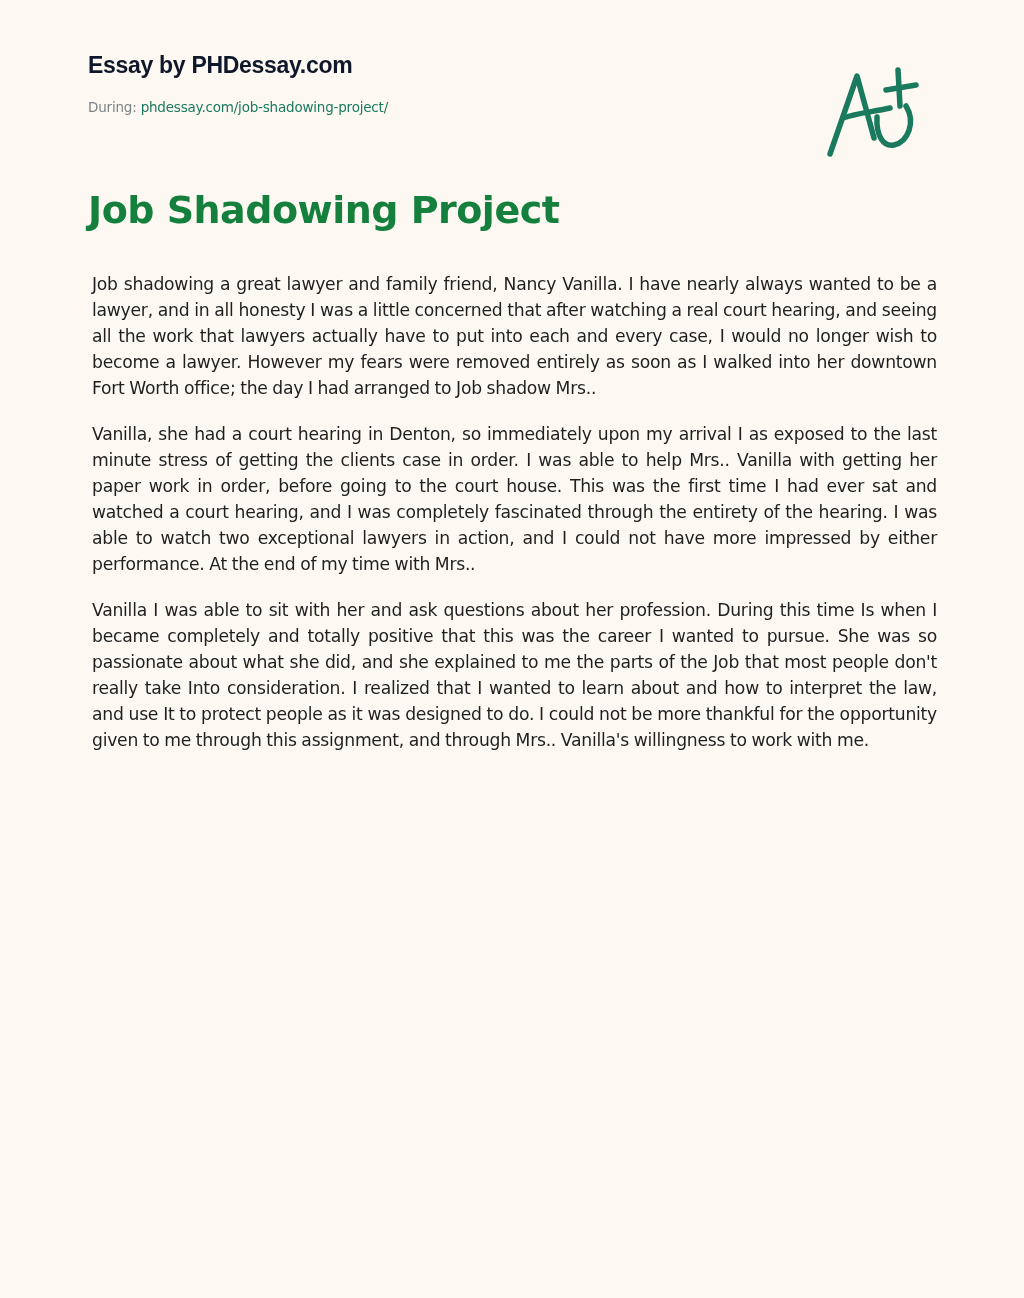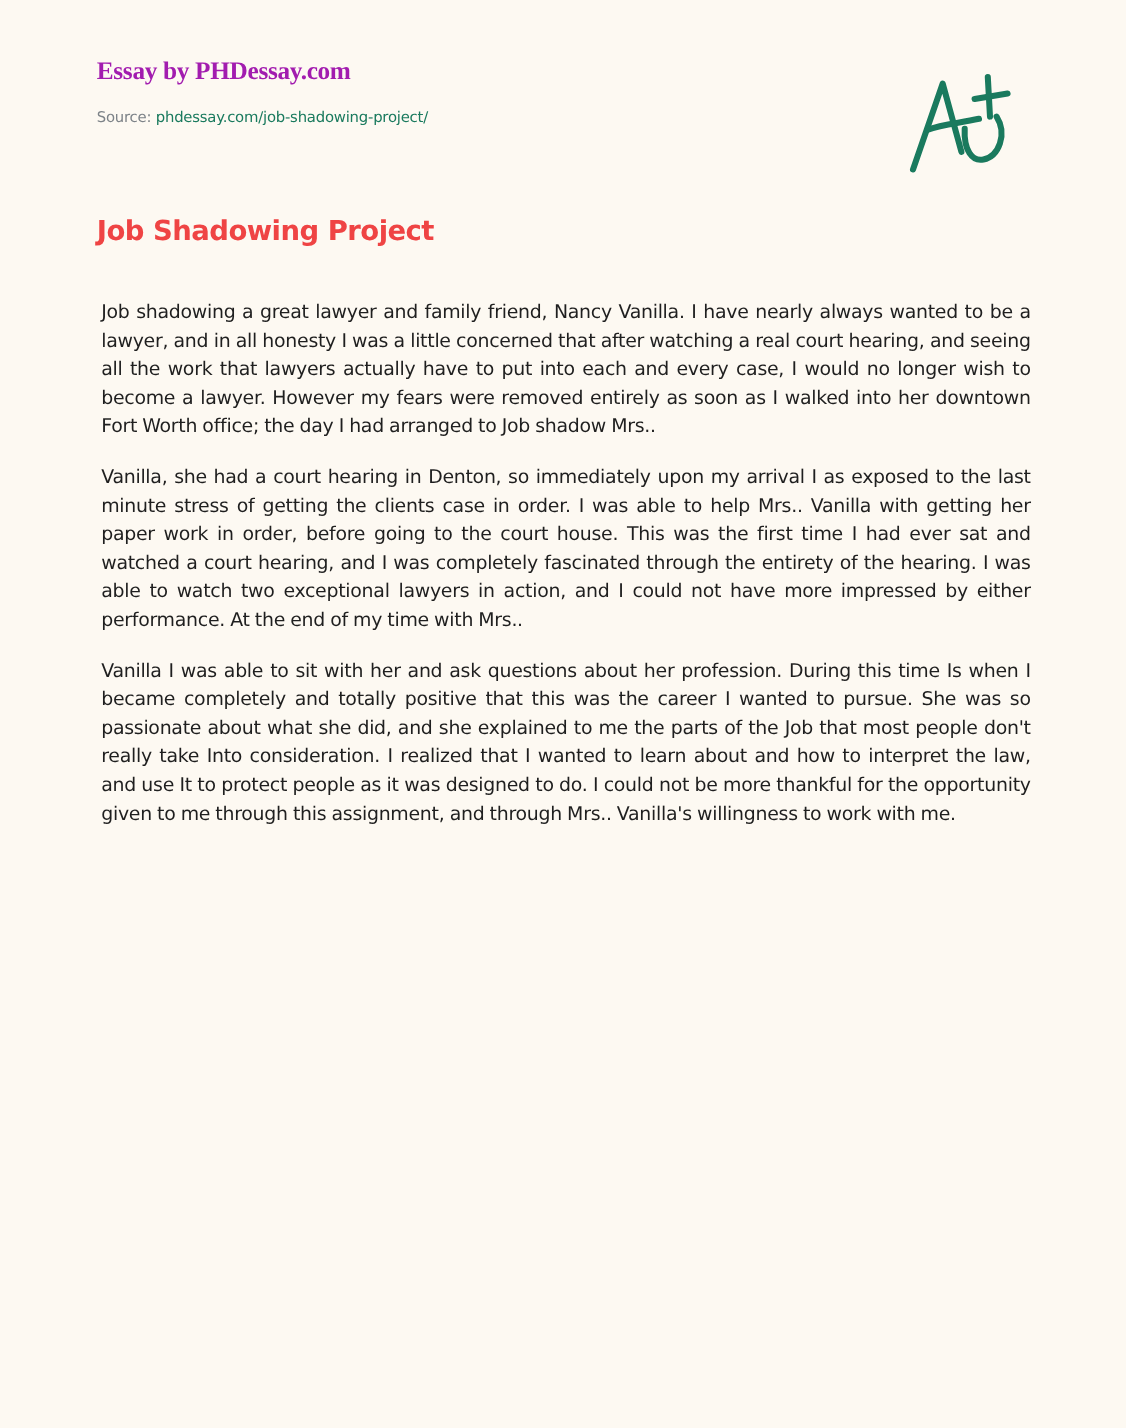--- a/index.html
+++ b/index.html
@@ -15,24 +15,24 @@
       color: #222222;
       overflow: hidden;
     }
     .header {
       position: absolute;
       left: 88px;
       top: 48px;
       width: 600px;
     }
     .brand {
-      font-family: Liberation Serif, serif;
+      font-family: Liberation Sans, sans-serif;
       font-weight: bold;
       font-size: 23px;
-      color: #a21caf;
+      color: #0f172a;
       letter-spacing: -0.3px;
       margin: 0;
       line-height: 34px;
     }
     .source {
       margin-top: 16px;
       font-size: 13.5px;
       line-height: 18px;
       letter-spacing: -0.2px;
     }
@@ -51,23 +51,23 @@
       width: 110px;
       height: 100px;
     }
     .title {
       position: absolute;
       left: 88px;
       top: 190px;
       margin: 0;
       font-family: "DejaVu Sans", sans-serif;
       font-weight: bold;
-      font-size: 25px;
+      font-size: 38px;
       letter-spacing: -0.5px;
-      color: #ef4444;
+      color: #15803d;
       line-height: 40px;
     }
     .essay {
       position: absolute;
       left: 88px;
       top: 271px;
       width: 849px;
     }
     .essay p {
       margin: 0 0 20px 4px;
@@ -78,21 +78,21 @@
       letter-spacing: -0.25px;
       word-spacing: -0.5px;
     }
   </style>
 </head>
 <body>
 
 <div class="header">
   <h2 class="brand">Essay by PHDessay.com</h2>
   <div class="source">
-    <span class="source-label">Source: </span><a class="source-link">phdessay.com/job-shadowing-project/</a>
+    <span class="source-label">During: </span><a class="source-link">phdessay.com/job-shadowing-project/</a>
   </div>
 </div>
 
 <div class="logo">
   <svg width="110" height="100" viewBox="0 0 110 100" fill="none" stroke="#1a7a5e" stroke-width="5.5" stroke-linecap="round" stroke-linejoin="round">
     <path d="M8 92 L35 14 L52 76"></path>
     <path d="M21 56 C35 51 50 50 68 46"></path>
     <path d="M55 55 C54 75 62 85 72 83 C86 80 94 60 84 44"></path>
     <path d="M64 28 L94 23"></path>
     <path d="M76 8 L78 44"></path>

